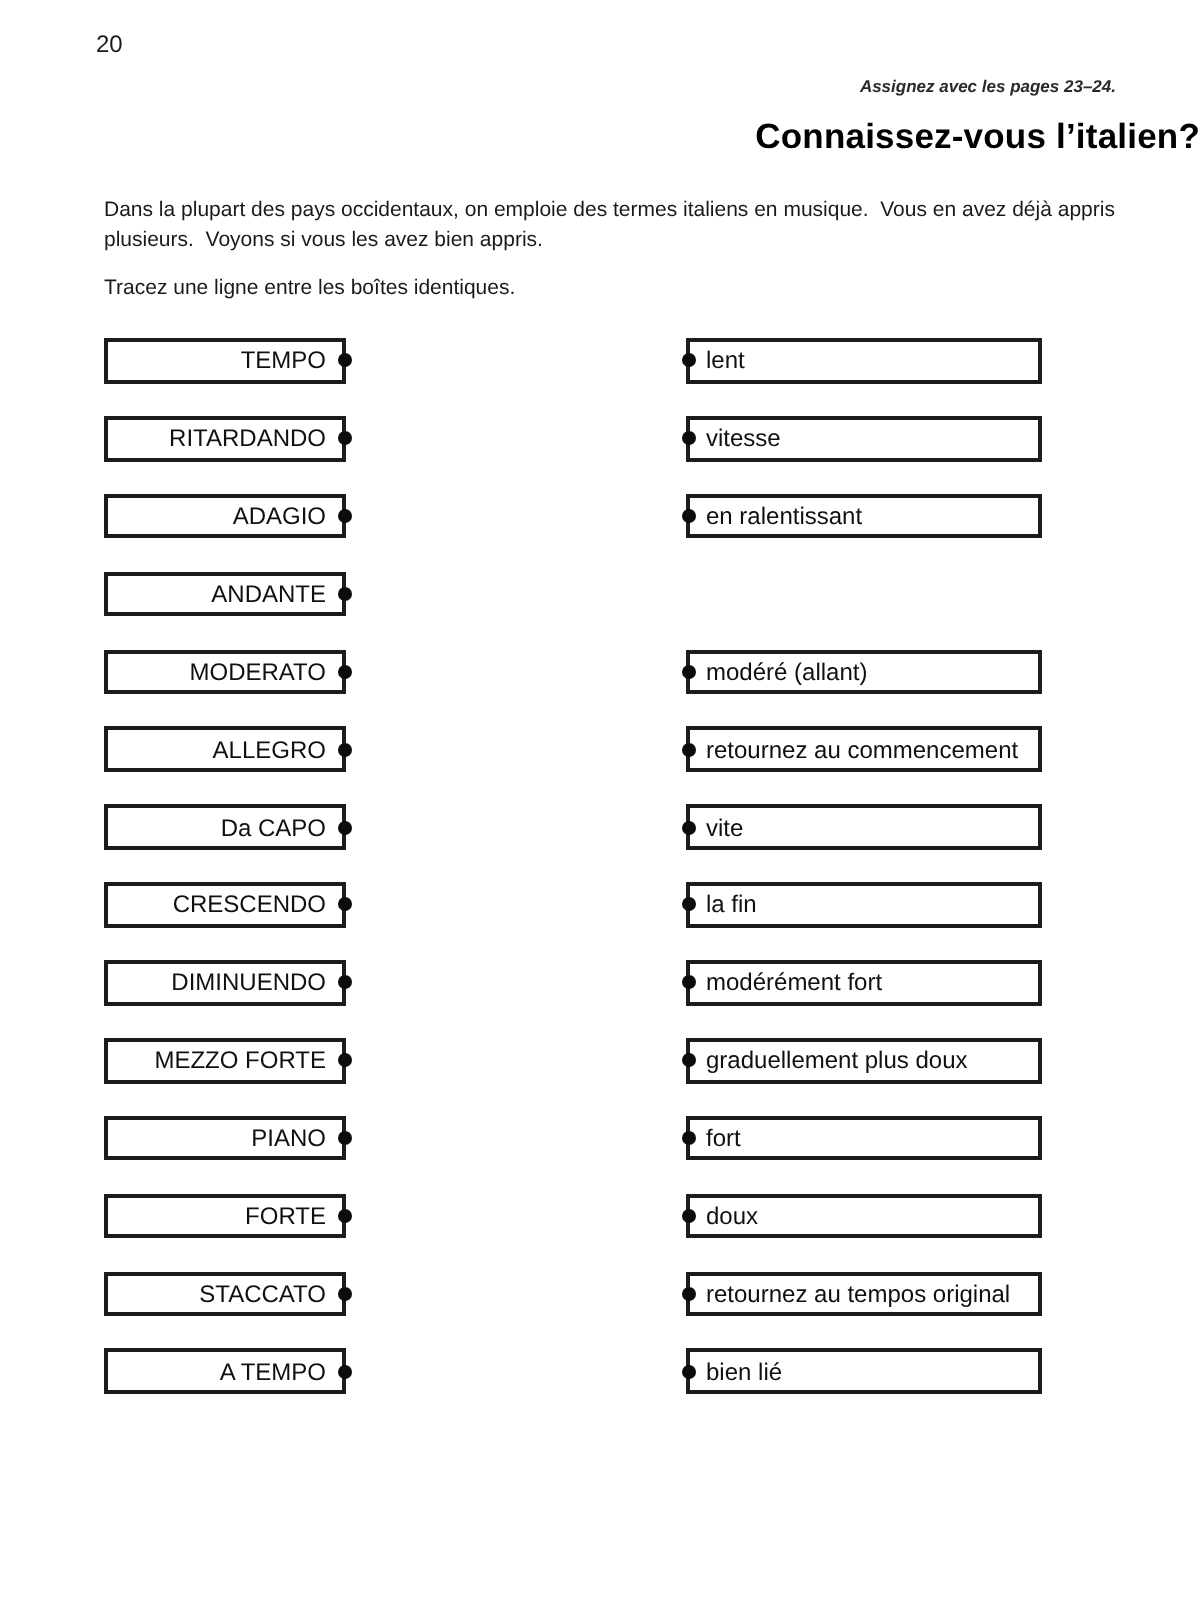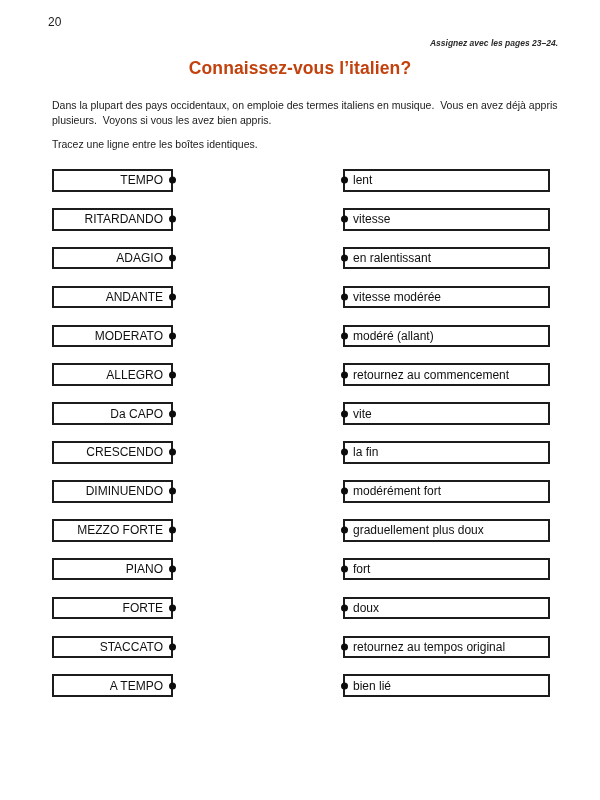--- a/index.html
+++ b/index.html
@@ -16,22 +16,22 @@
   .page-number {
     position: absolute; left: 48px; top: 15px;
     font-size: 12px; color: #1a1a1a;
   }
   .header-note {
     position: absolute; right: 42px; top: 38px;
     font-size: 8.5px; font-style: italic; color: #2a2a2a; font-weight: bold;
   }
   .title {
     position: absolute; left: 0; right: 0; top: 58px;
-    margin: 0; text-align: center;
-    font-size: 17.5px; font-weight: bold; color: #c2410c;
+    margin: 0; text-align: right;
+    font-size: 17.5px; font-weight: bold; color: #000000;
     letter-spacing: 0.1px;
   }
   .intro {
     position: absolute; left: 52px; top: 98px; width: 510px;
     margin: 0; font-size: 10.5px; line-height: 14.5px;
     white-space: pre-wrap; color: #1a1a1a;
   }
   .instruction {
     position: absolute; left: 52px; top: 138px;
     margin: 0; font-size: 10.5px; color: #1a1a1a;
@@ -51,21 +51,21 @@
     display: flex; align-items: center;
     height: 100%;
     text-align: right;
   }
   .term {
     width: 121px;
     justify-content: flex-end;
     padding-right: 8px;
   }
   .def {
-    width: 207px;
+    width: 178px;
     margin-left: 170px;
     padding-left: 8px;
   }
   .label { font-size: 12px; white-space: nowrap; color: #101010; }
 
   .dot {
     position: absolute;
     width: 7px; height: 7px;
     background: #0c0c0c;
     border-radius: 50%;
@@ -117,24 +117,20 @@
         <span class="dot dot-l"></span>
         <span class="label">en ralentissant</span>
       </div>
     </div>
 
     <div class="row">
       <div class="box term">
         <span class="label">ANDANTE</span>
         <span class="dot dot-r"></span>
       </div>
-      <div class="box def">
-        <span class="dot dot-l"></span>
-        <span class="label">vitesse modérée</span>
-      </div>
     </div>
 
     <div class="row">
       <div class="box term">
         <span class="label">MODERATO</span>
         <span class="dot dot-r"></span>
       </div>
       <div class="box def">
         <span class="dot dot-l"></span>
         <span class="label">modéré (allant)</span>

